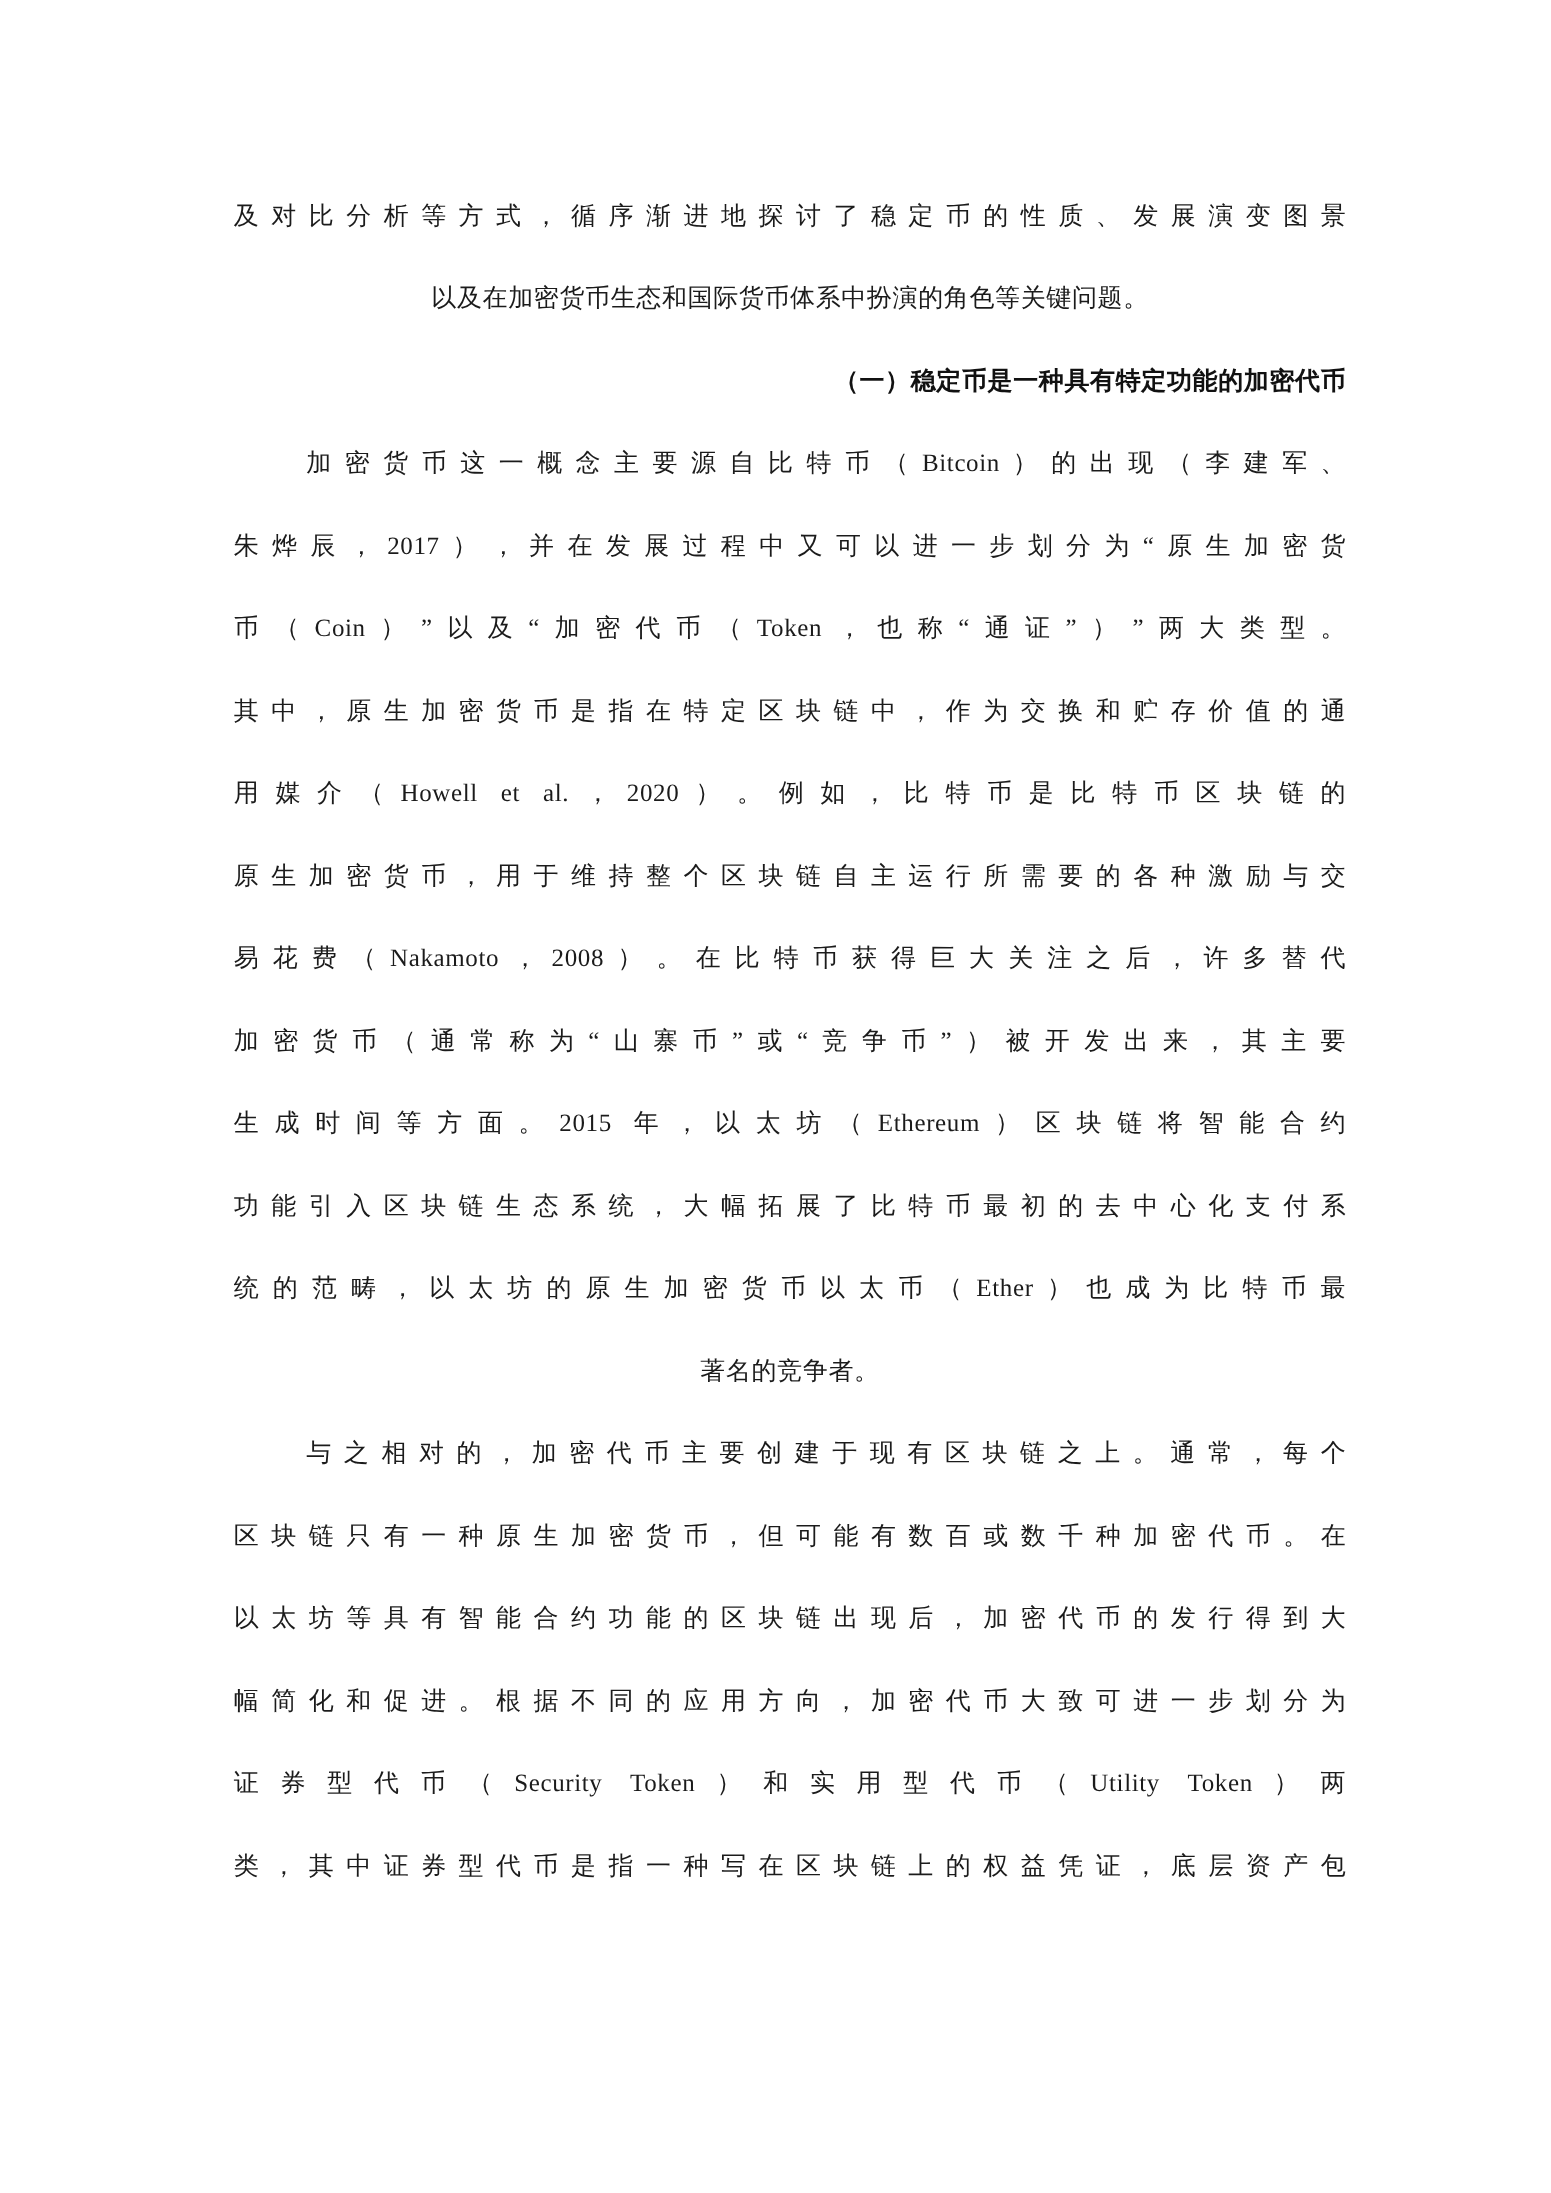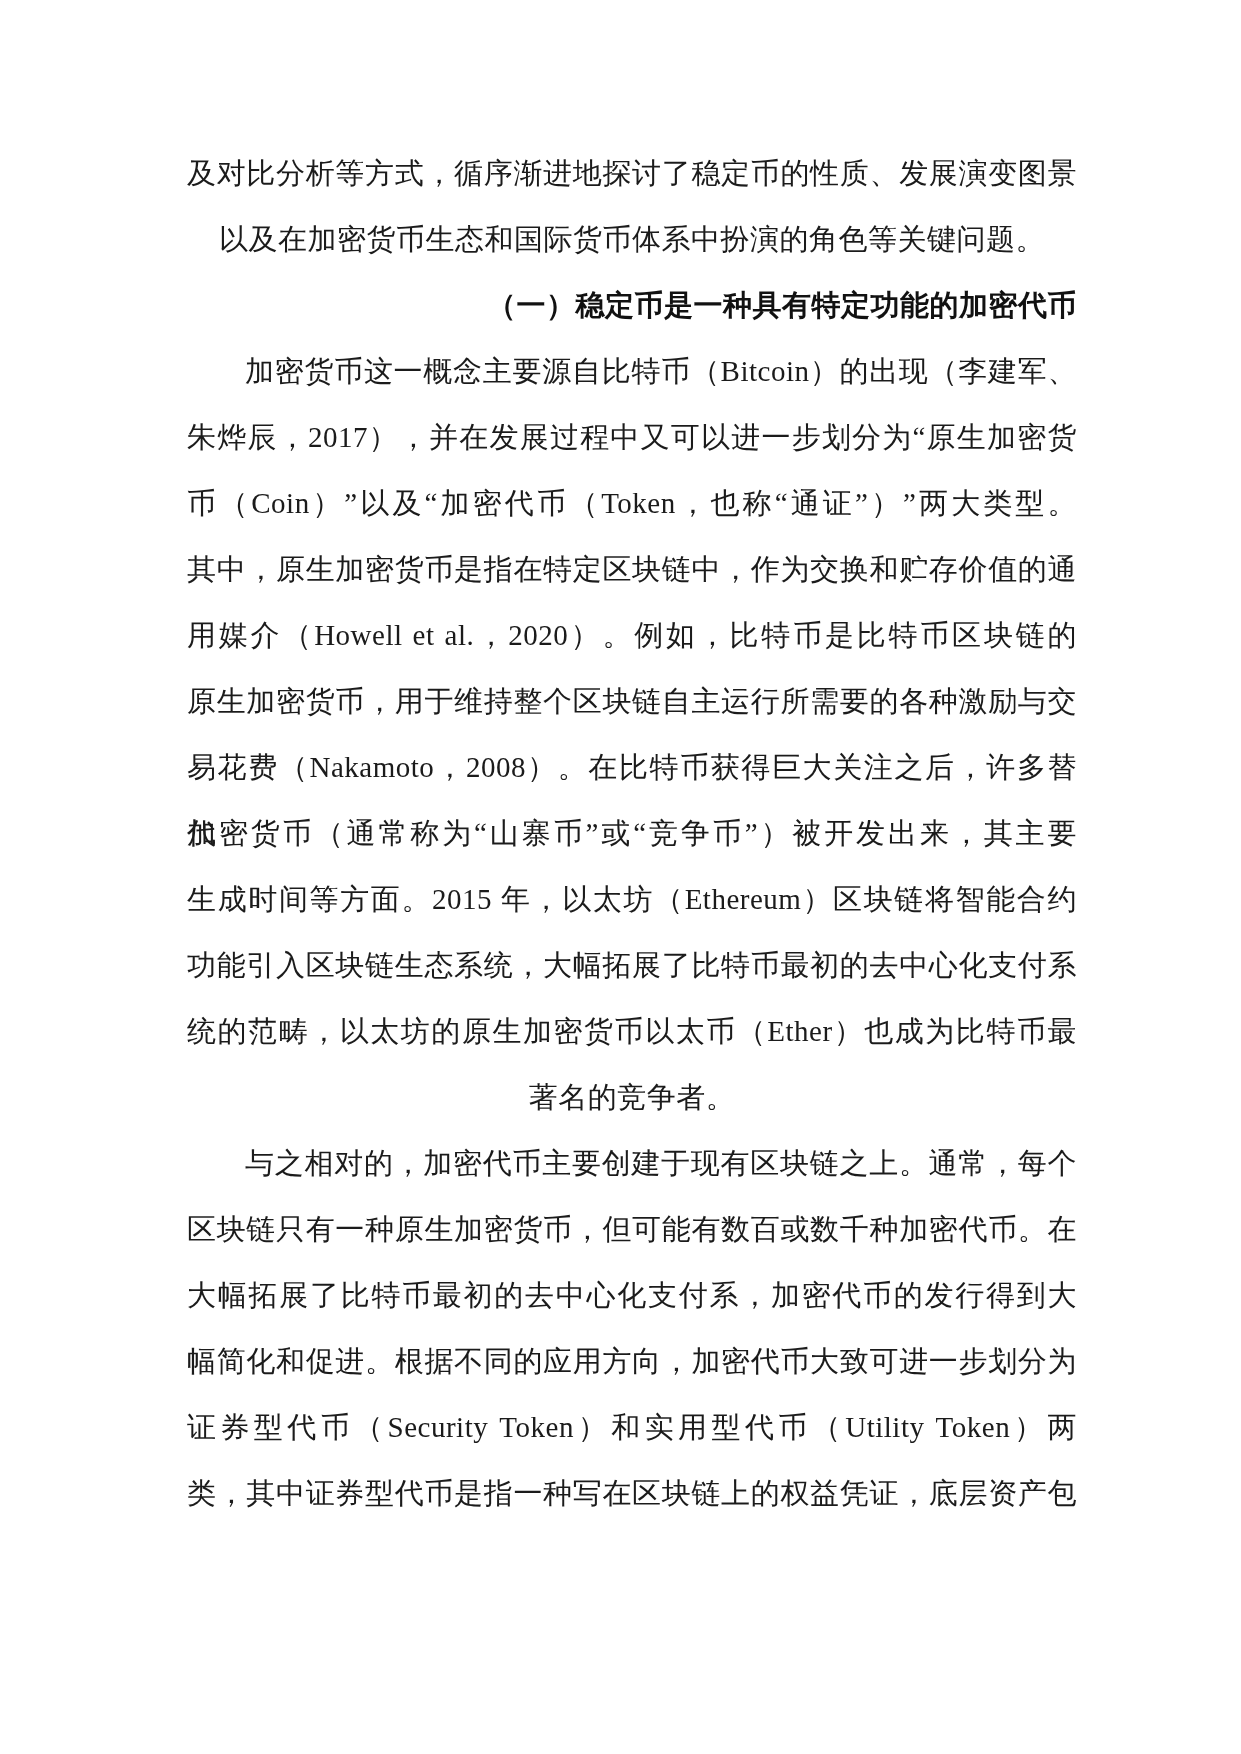--- a/index.html
+++ b/index.html
@@ -22,21 +22,21 @@
   .text-block {
     position: absolute;
     left: 187px;
     top: 140px;
     width: 890px;
     color: #1b1b1b;
   }
   .line {
     height: 66px;
     line-height: 66px;
-    font-size: 29px;
+    font-size: 20px;
     white-space: nowrap;
     letter-spacing: 0.5px;
   }
   
   .line.j {
     white-space: normal;
     text-align: justify;
     text-align-last: justify;
   }
   
@@ -74,18 +74,18 @@
     <div class="line j">用媒介（Howell et al.，2020）。例如，比特币是比特币区块链的</div>
     <div class="line j">原生加密货币，用于维持整个区块链自主运行所需要的各种激励与交</div>
     <div class="line j">易花费（Nakamoto，2008）。在比特币获得巨大关注之后，许多替代</div>
     <div class="line j">加密货币（通常称为“山寨币”或“竞争币”）被开发出来，其主要</div>
     <div class="line j">生成时间等方面。2015 年，以太坊（Ethereum）区块链将智能合约</div>
     <div class="line j">功能引入区块链生态系统，大幅拓展了比特币最初的去中心化支付系</div>
     <div class="line j">统的范畴，以太坊的原生加密货币以太币（Ether）也成为比特币最</div>
     <div class="line e">著名的竞争者。</div>
     <div class="line ji">与之相对的，加密代币主要创建于现有区块链之上。通常，每个</div>
     <div class="line j">区块链只有一种原生加密货币，但可能有数百或数千种加密代币。在</div>
-    <div class="line j">大幅拓展了比特币最初的去中心化支付系，加密代币的发行得到大</div>
+    <div class="line j">以太坊等具有智能合约功能的区块链出现后，加密代币的发行得到大</div>
     <div class="line j">幅简化和促进。根据不同的应用方向，加密代币大致可进一步划分为</div>
     <div class="line j">证券型代币（Security Token）和实用型代币（Utility Token）两</div>
     <div class="line j">类，其中证券型代币是指一种写在区块链上的权益凭证，底层资产包</div>
   </div>
 </div>
 
 </body></html>

